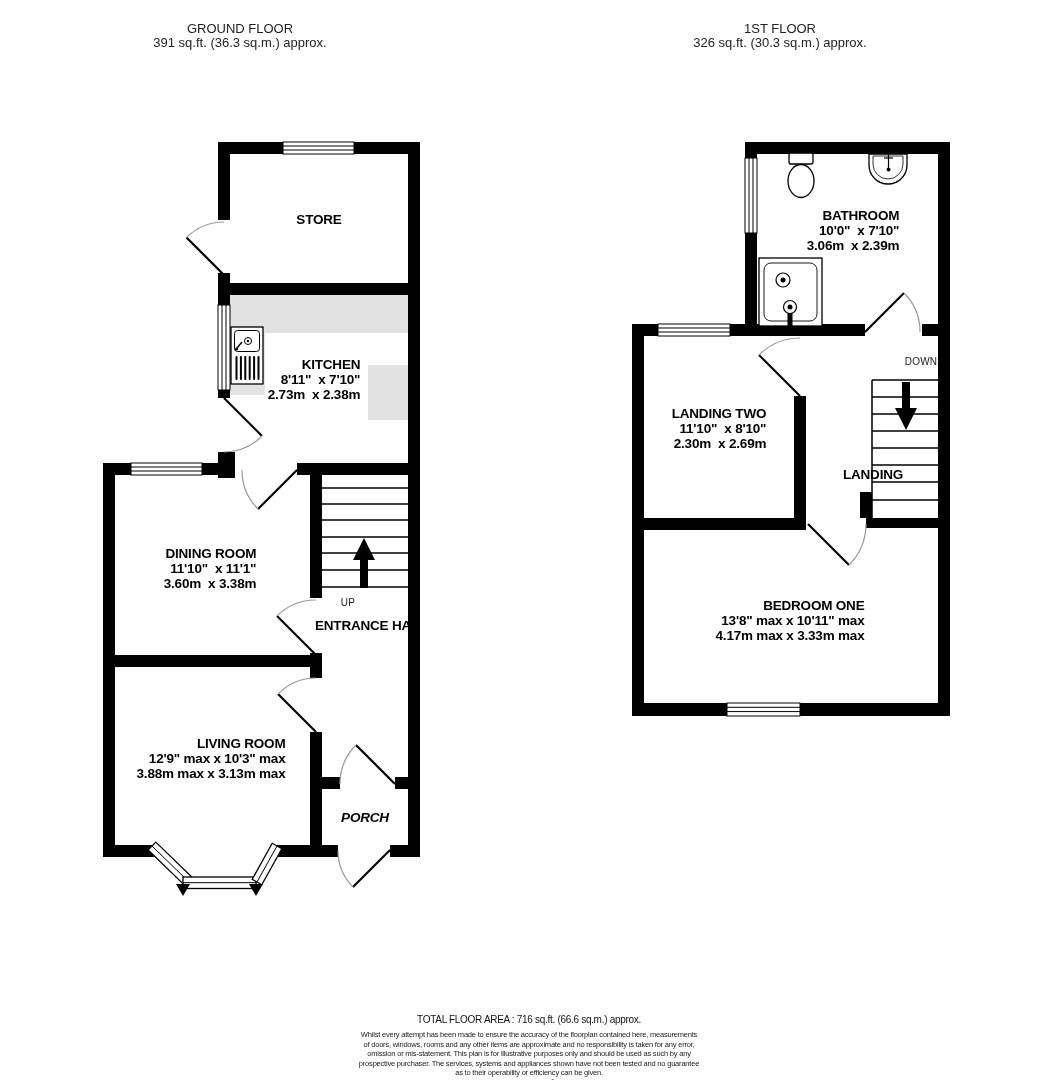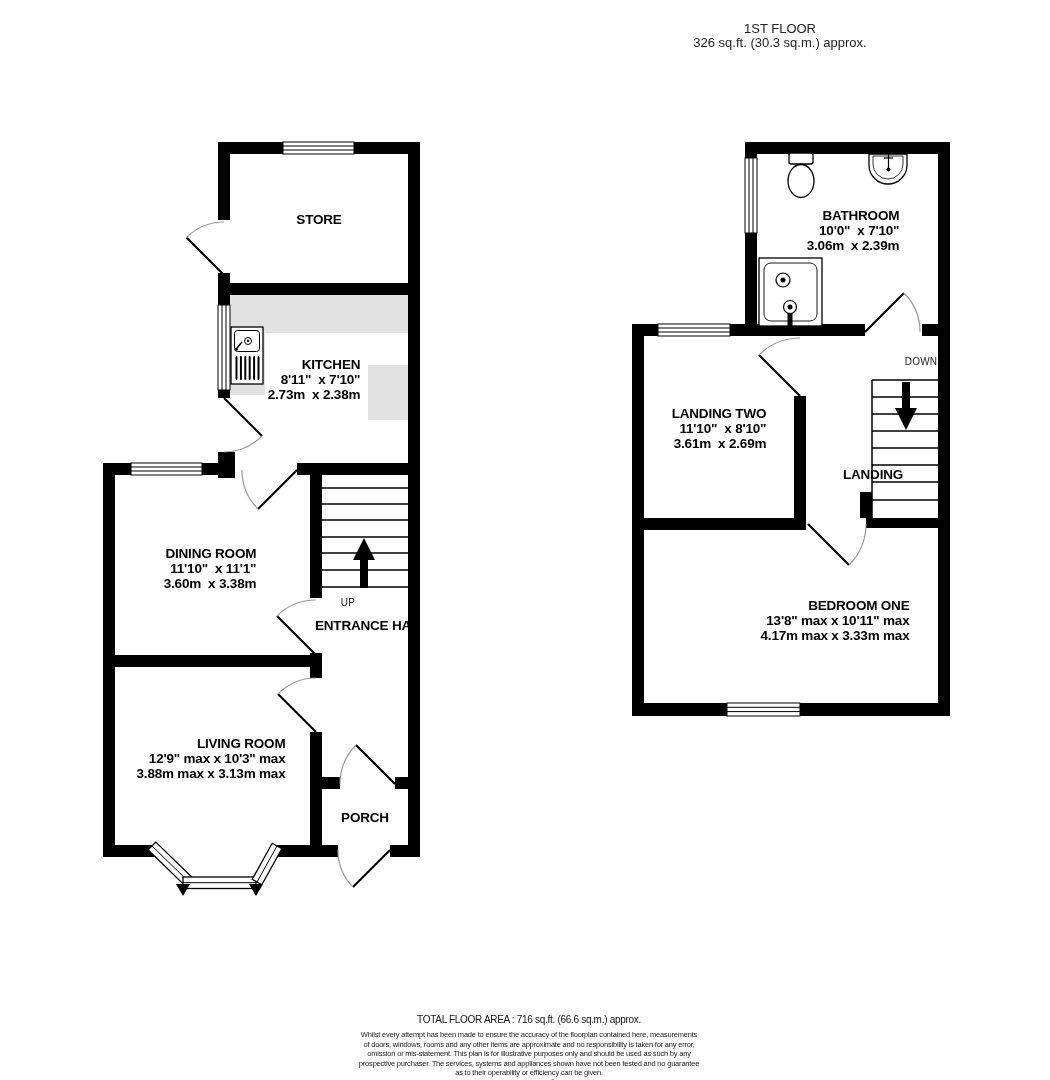--- a/index.html
+++ b/index.html
@@ -246,46 +246,47 @@
         <line x1="800" y1="396" x2="759" y2="355" stroke="#000" stroke-width="2.2"></line>
         <path d="M759,355 A58,58 0 0 1 800,338" fill="none" stroke="#999" stroke-width="1.2"></path>
       </g>
       <g>
         <line x1="808" y1="524" x2="849" y2="565" stroke="#000" stroke-width="2.2"></line>
         <path d="M849,565 A58,58 0 0 0 866,524" fill="none" stroke="#999" stroke-width="1.2"></path>
       </g>
     </g>
   </svg>
 
+  <div class="hdr" style="left:240px;top:22px;"><span>GROUND FLOOR</span><br><span>391 sq.ft. (36.3 sq.m.) approx.</span></div>
 
   <div class="hdr" style="left:780px;top:22px;"><span>1ST FLOOR</span><br><span>326 sq.ft. (30.3 sq.m.) approx.</span></div>
 
   <div class="lbl" style="left:319px;top:212px;">STORE</div>
 
   <div class="lbl" style="left:314px;top:357px;"><span>KITCHEN</span><br><span>8'11"  x 7'10"</span><br><span>2.73m  x 2.38m</span></div>
 
   <div class="lbl" style="left:210px;top:546px;"><span>DINING ROOM</span><br><span>11'10"  x 11'1"</span><br><span>3.60m  x 3.38m</span></div>
 
   <div class="lbl" style="left:211px;top:736px;"><span>LIVING ROOM</span><br><span>12'9" max x 10'3" max</span><br><span>3.88m max x 3.13m max</span></div>
 
   <div class="hall">ENTRANCE HALL</div>
 
   <div class="dir" style="left:348px;top:597px;">UP</div>
 
-  <div class="lbl" style="left:365px;top:810px;">PORCH</div>
+  <div class="lbl" style="left:365px;top:810px;font-style:italic;">PORCH</div>
 
   <div class="lbl" style="left:853px;top:208px;"><span>BATHROOM</span><br><span>10'0"  x 7'10"</span><br><span>3.06m  x 2.39m</span></div>
 
-  <div class="lbl" style="left:719px;top:406px;"><span>LANDING TWO</span><br><span>11'10"  x 8'10"</span><br><span>3.61m  x 2.69m</span></div>
+  <div class="lbl" style="left:719px;top:406px;"><span>LANDING TWO</span><br><span>11'10"  x 8'10"</span><br><span>2.30m  x 2.69m</span></div>
 
   <div class="lbl" style="left:873px;top:419px;margin-top:48px;">LANDING</div>
 
   <div class="dir" style="left:905px;top:356px;padding-left:32px;">DOWN</div>
 
-  <div class="lbl" style="left:790px;top:598px;margin-left:45px;"><span>BEDROOM ONE</span><br><span>13'8" max x 10'11" max</span><br><span>4.17m max x 3.33m max</span></div>
+  <div class="lbl" style="left:790px;top:598px;"><span>BEDROOM ONE</span><br><span>13'8" max x 10'11" max</span><br><span>4.17m max x 3.33m max</span></div>
 
   <div class="foot-total">TOTAL FLOOR AREA : 716 sq.ft. (66.6 sq.m.) approx.</div>
 
   <div class="foot-disc">Whilst every attempt has been made to ensure the accuracy of the floorplan contained here, measurements
 of doors, windows, rooms and any other items are approximate and no responsibility is taken for any error,
 omission or mis-statement. This plan is for illustrative purposes only and should be used as such by any
 prospective purchaser. The services, systems and appliances shown have not been tested and no guarantee
 as to their operability or efficiency can be given.
 Made with Metropix ©2024</div>
 

